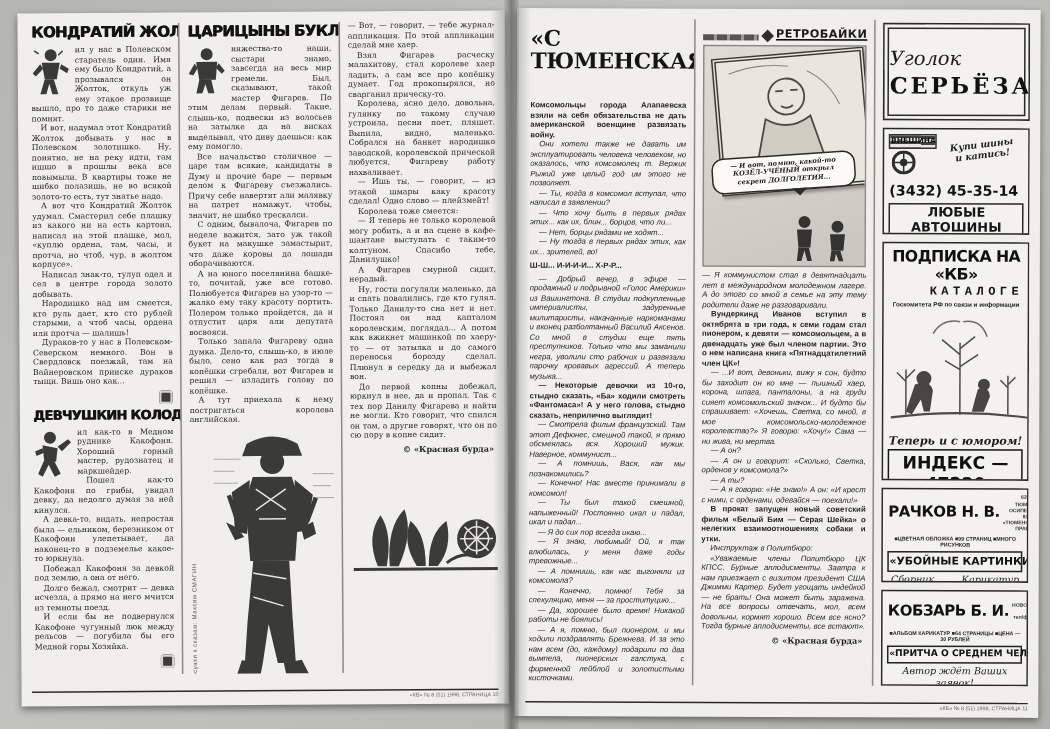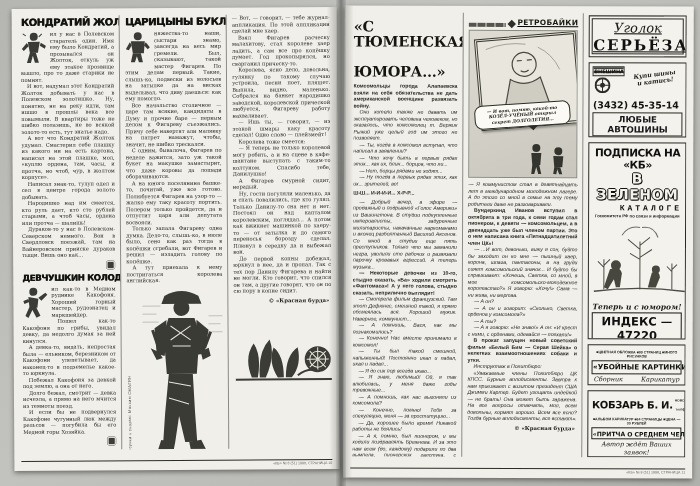--- a/index.html
+++ b/index.html
@@ -40,21 +40,21 @@
   .subhead{font-family:"DejaVu Sans",sans-serif;font-weight:800;font-size:6.8px;line-height:8px;color:#15150f;margin:2px 0 4px 2px;}
   
   .cartoon{position:relative;height:146px;background:linear-gradient(160deg,#dedcd3,#c9c7bd);border:1px solid #8a8a82;overflow:hidden;}
   .frame{position:absolute;left:8px;top:4px;width:96px;height:86px;border:3px double #3a3a33;background:#e9e7dd;transform:rotate(-5deg);box-shadow:1px 2px 2px rgba(0,0,0,.3);}
   .bubble{position:absolute;left:5px;top:72px;width:86px;padding:3px 4px;background:#fbfaf4;border:1px solid #2c2c26;border-radius:8px;font-size:4.4px;line-height:5.4px;font-style:italic;font-weight:bold;text-align:center;color:#1e1e18;transform:rotate(-4deg);}
   .bubble::after{content:"";position:absolute;left:52px;bottom:-5px;border:5px solid transparent;border-top-color:#2c2c26;border-bottom:0;}
   .viewers{position:absolute;right:4px;bottom:2px;}
   
   .adcol{display:flex;flex-direction:column;gap:5px;padding-top:2px;}
   .ad{border:1px solid #2a2a24;background:#f3f2ec;overflow:hidden;}
-  .ad1{padding:4px 3px;text-align:center;box-shadow:inset 0 0 0 2px #f3f2ec,inset 0 0 0 3px #2a2a24;text-decoration:underline;}
+  .ad1{padding:16px 3px;box-shadow:inset 0 0 0 2px #f3f2ec,inset 0 0 0 3px #2a2a24;}
   .ad1 .scriptword{font-style:italic;font-size:13px;font-family:"DejaVu Serif",serif;color:#1b1b15;}
   .ad1 .serioza{font-size:15px;font-weight:800;letter-spacing:2px;font-family:"DejaVu Serif",serif;color:#111;margin-top:1px;}
   .ad1 .tel{font-size:6.5px;letter-spacing:2.5px;margin-top:2px;color:#222;}
   .ad2{padding:3px;}
   .ad2top{display:flex;gap:3px;align-items:flex-start;}
   .vlogo{width:30px;border:1px solid #333;background:repeating-linear-gradient(180deg,#44443e 0 2px,#e9e7df 2px 4px);font-family:"DejaVu Sans",sans-serif;font-weight:800;font-size:5px;text-align:center;color:#111;padding:1px 0;}
   .wheel{margin:1px auto 0 2px;}
   .slog{flex:1;font-style:italic;font-size:6.2px;line-height:7px;transform:rotate(-7deg);text-align:center;margin-top:4px;font-weight:bold;color:#23231d;}
   .ad2 .phone{font-family:"DejaVu Sans",sans-serif;font-weight:800;font-size:9.5px;text-align:left;margin:2px 0;color:#14140f;}
   .ad2 .anyshina{border:1px solid #2a2a24;font-family:"DejaVu Sans",sans-serif;font-weight:800;font-size:8.6px;text-align:center;padding:1px 0;color:#16161a;}
@@ -206,21 +206,20 @@
     </div>
   </div>
 
   <div class="page" id="pageR">
     <div class="cols" style="height:444px;">
 
       <div class="col ital" style="width:113px;padding-right:5px;">
         <h1 class="feat">
           <span>«С ТЮМЕНСКАЯ</span><br>
           <br>
-          <span>ЮМОРА...»</span>
         </h1>
         <div>
             <p class="tx fp b">Комсомольцы города Алапаевска взяли на себя обязательства не дать американской военщине развязать войну.</p>
             <p class="tx">Они хотели также не давать им эксплуатировать человека человеком, но оказалось, что комсомолец т. Вержик Рыжий уже целый год им этого не позволяет.</p>
             <p class="tx">— Ты, когда в комсомол вступал, что написал в заявлении?</p>
             <p class="tx">— Что хочу быть в первых рядах этих... как их, блин... борцов, что ли...</p>
             <p class="tx">— Нет, борцы рядами не ходят...</p>
             <p class="tx">— Ну тогда в первых рядах этих, как их... зрителей, во!</p>
             <p class="tx bh">Ш-Ш... И-И-И-И... Х-Р-Р...</p>
             <p class="tx">— Добрый вечер, в эфире — продажный и подрывной «Голос Америки» из Вашингтона. В студии подкупленные империалисты, задуренные милитаристы, накачанные наркоманами и вконец разболтанный Василий Аксенов. Со мной в студии еще пять преступников. Только что мы заманили негра, уволили сто рабочих и развязали парочку кровавых агрессий. А теперь музыка...</p>
@@ -303,21 +302,20 @@
               <span>Купи шины</span><br>
               <span>и катись!</span>
             </div>
           </div>
           <div class="phone">(3432) 45-35-14</div>
           <div class="anyshina">ЛЮБЫЕ АВТОШИНЫ</div>
         </div>
 
         <div class="ad ad3">
           <div class="l1">ПОДПИСКА НА «КБ»</div>
-          <div class="l2">В ЗЕЛЕНОМ</div>
           <div class="l3">КАТАЛОГЕ</div>
           <div class="l4">Госкомитета РФ по связи и информации</div>
           <svg width="96" height="78" viewBox="0 0 96 78">
             <g stroke="#4c4c44" fill="none" stroke-width="1">
               <path d="M48 70V22M48 30l-12-10M48 26l10-8M48 40l-10-6M48 38l12-8"></path>
               <path d="M30 16q6-10 18-8M50 8q12-2 16 10" opacity=".8"></path>
               <path d="M12 70V40M12 48l-6-6M12 46l6-6M80 70V44M80 52l-5-5M80 50l5-5"></path>
             </g>
             <g fill="#47473f">
               <circle cx="24" cy="46" r="5"></circle>
@@ -325,20 +323,28 @@
               <circle cx="64" cy="50" r="4"></circle>
               <path d="M60 53q8-2 8 5l-4 10h-8l2-8z"></path>
             </g>
             <path d="M2 72q46-6 92 0" stroke="#4c4c44" stroke-width="1.4" fill="none"></path>
           </svg>
           <div class="humor">Теперь и с юмором!</div>
           <div class="index">ИНДЕКС — 47220</div>
         </div>
 
         <div class="ad ad45">
+          <div class="adrow">
+            <div class="adname">РАЧКОВ Н. В.</div>
+            <div class="adaddr">
+              <span>625002, ТЮМЕНЬ,</span><br>
+              <span>ОСИПЕНКО, 81 к92,</span><br>
+              <span>«ТЮМЕНСКАЯ ПРАВДА»</span>
+            </div>
+          </div>
           <div class="adfeat">■ЦВЕТНАЯ ОБЛОЖКА  ■99 СТРАНИЦ  ■МНОГО РИСУНКОВ</div>
           <div class="adtitle">«УБОЙНЫЕ КАРТИНКИ»</div>
           <div class="adscript">
             <span>Сборник</span>
             <span>Карикатур</span>
           </div>
         </div>
 
         <div class="ad ad45">
           <div class="adrow">

